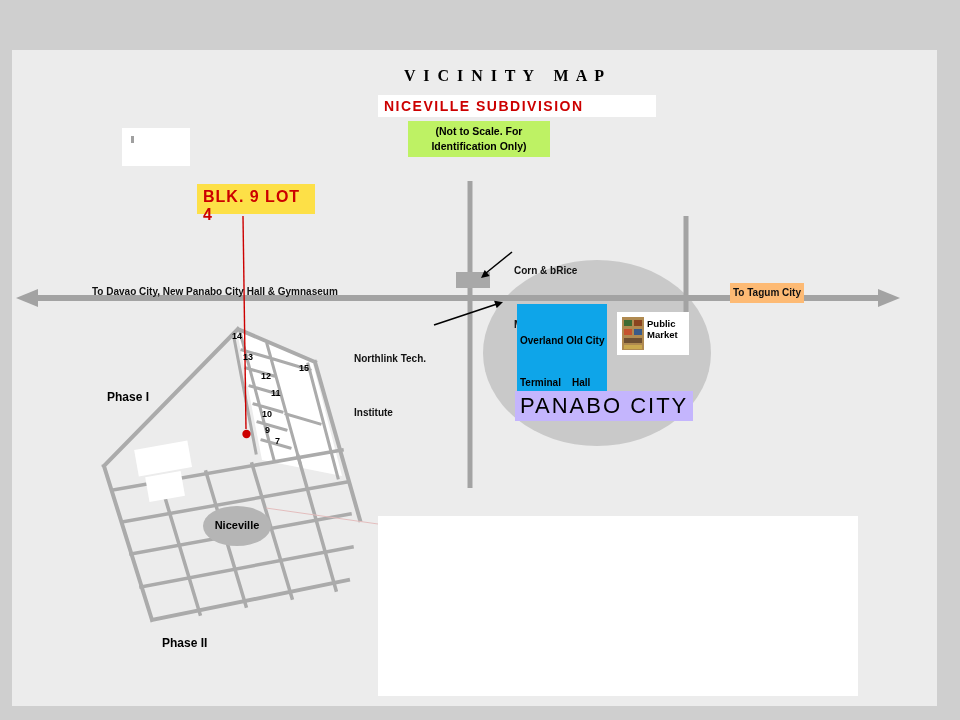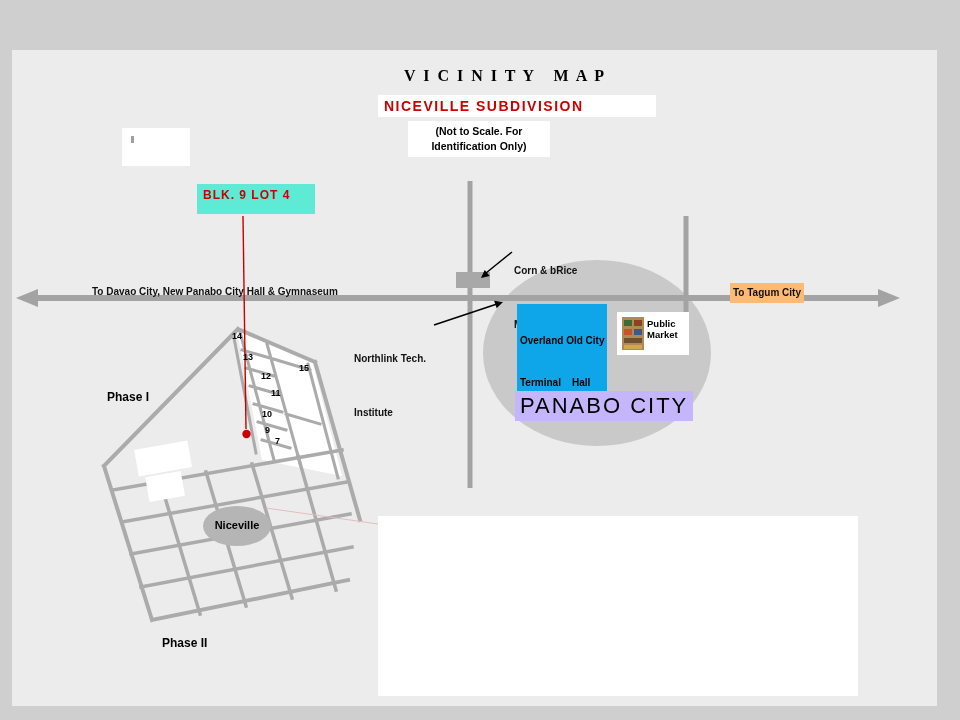--- a/index.html
+++ b/index.html
@@ -8,24 +8,24 @@
   #map{position:relative;width:960px;height:720px;margin-top:8px;}
   .paper{position:absolute;left:12px;top:42px;width:925px;height:656px;background:#ececec;}
   svg.overlay{position:absolute;left:0;top:0;width:960px;height:720px;}
   .lbl{position:absolute;font-weight:bold;font-size:10px;color:#111;white-space:pre;line-height:18px;}
   .title{position:absolute;left:398px;top:59px;width:214px;text-align:center;
          font-family:"Liberation Serif",serif;font-weight:bold;font-size:16px;
          letter-spacing:2px;color:#000;white-space:pre;}
   .subtitle{position:absolute;left:378px;top:87px;width:272px;background:#ffffff;
             padding:3px 0 3px 6px;font-weight:bold;font-size:14px;letter-spacing:1.5px;
             color:#cc0000;white-space:pre;}
-  .note{position:absolute;left:408px;top:113px;width:142px;background:#ffffff;
+  .note{position:absolute;left:408px;top:113px;width:142px;background:#bef264;
         padding:3px 0;text-align:center;font-weight:bold;font-size:10.5px;line-height:15px;}
-  .callout{position:absolute;left:197px;top:176px;width:112px;height:26px;background:#5eead4;
-           padding:4px 0 0 6px;font-weight:bold;font-size:12px;letter-spacing:1px;color:#cc0000;}
+  .callout{position:absolute;left:197px;top:176px;width:112px;height:26px;background:#fde047;
+           padding:4px 0 0 6px;font-weight:bold;font-size:16px;letter-spacing:1px;color:#cc0000;}
   .city{position:absolute;left:515px;top:383px;background:#c4b5fd;padding:2px 5px;
         font-size:22px;letter-spacing:2px;color:#000;white-space:pre;}
   .terminal{position:absolute;left:517px;top:296px;background:#0ea5e9;padding:2px 3px;
             font-weight:bold;font-size:10px;line-height:14px;white-space:pre;}
   .market-text{position:absolute;left:647px;top:310px;font-weight:bold;font-size:9.5px;line-height:11px;}
   .lotnum{position:absolute;font-weight:bold;font-size:9px;color:#000;}
   .phase{position:absolute;font-weight:bold;font-size:12px;color:#000;}
   .niceville{position:absolute;left:203px;top:511px;width:68px;text-align:center;
              font-weight:bold;font-size:11px;color:#000;}
   .tagum{background:#fdba74;padding:1px 3px;}

